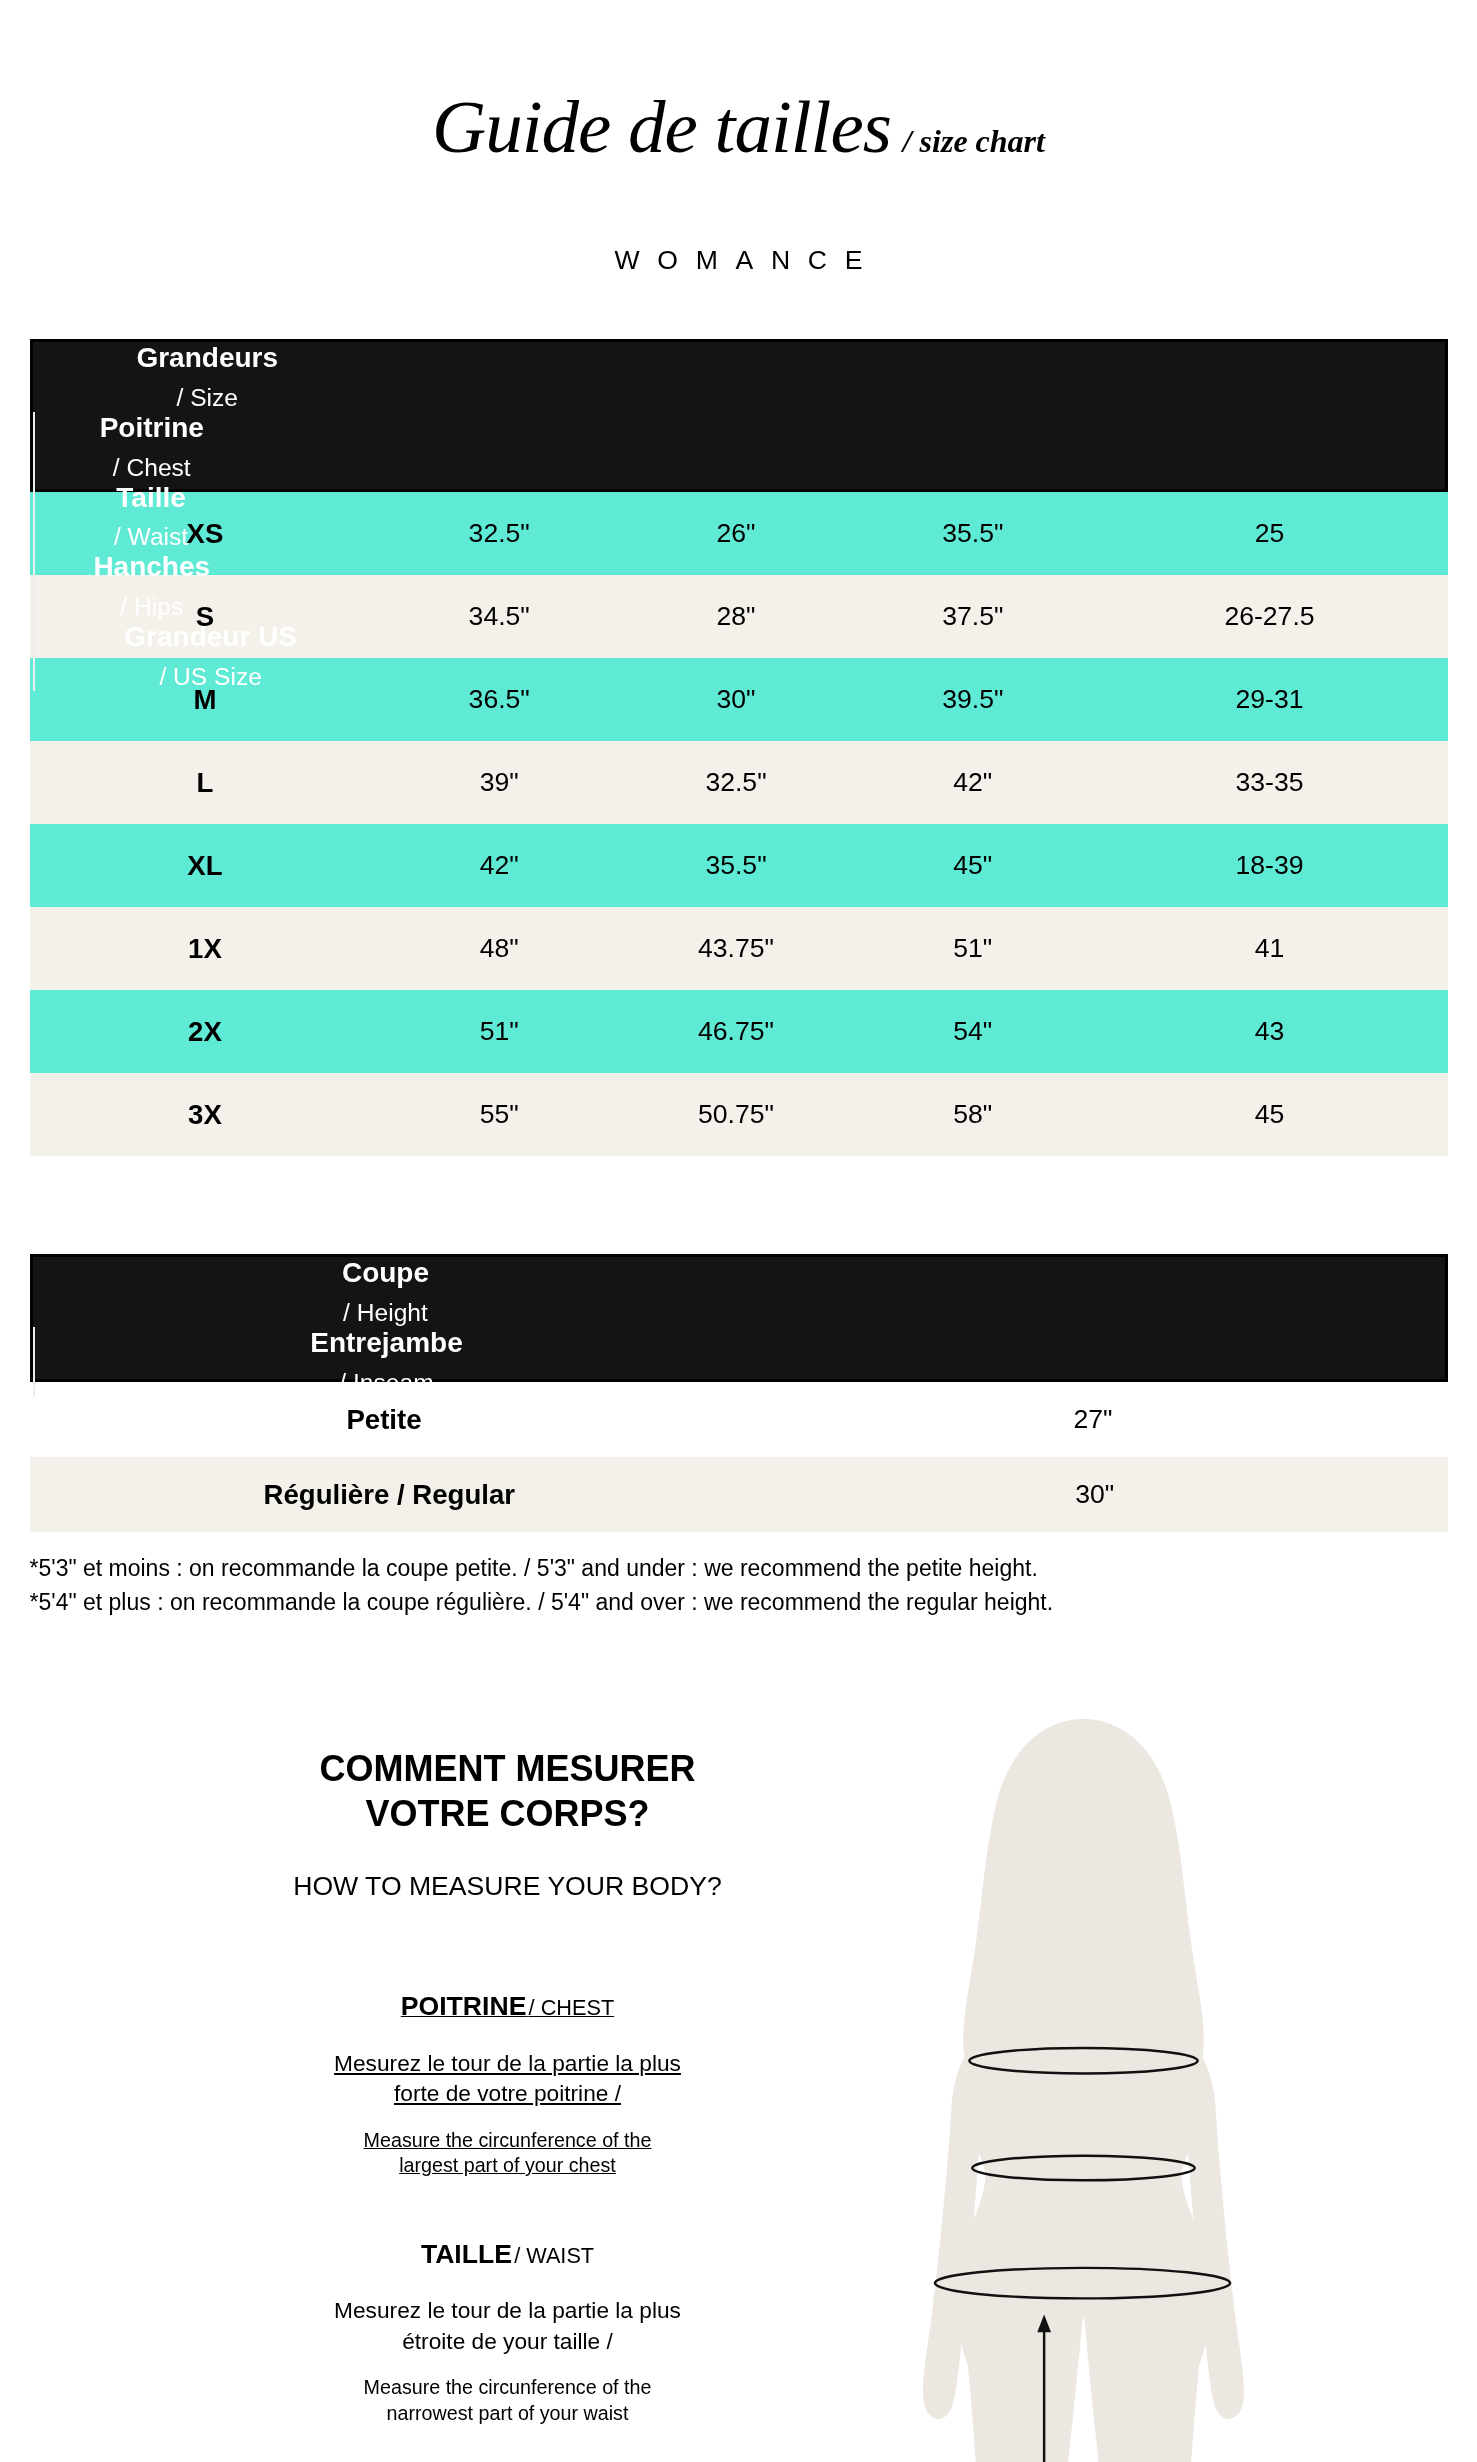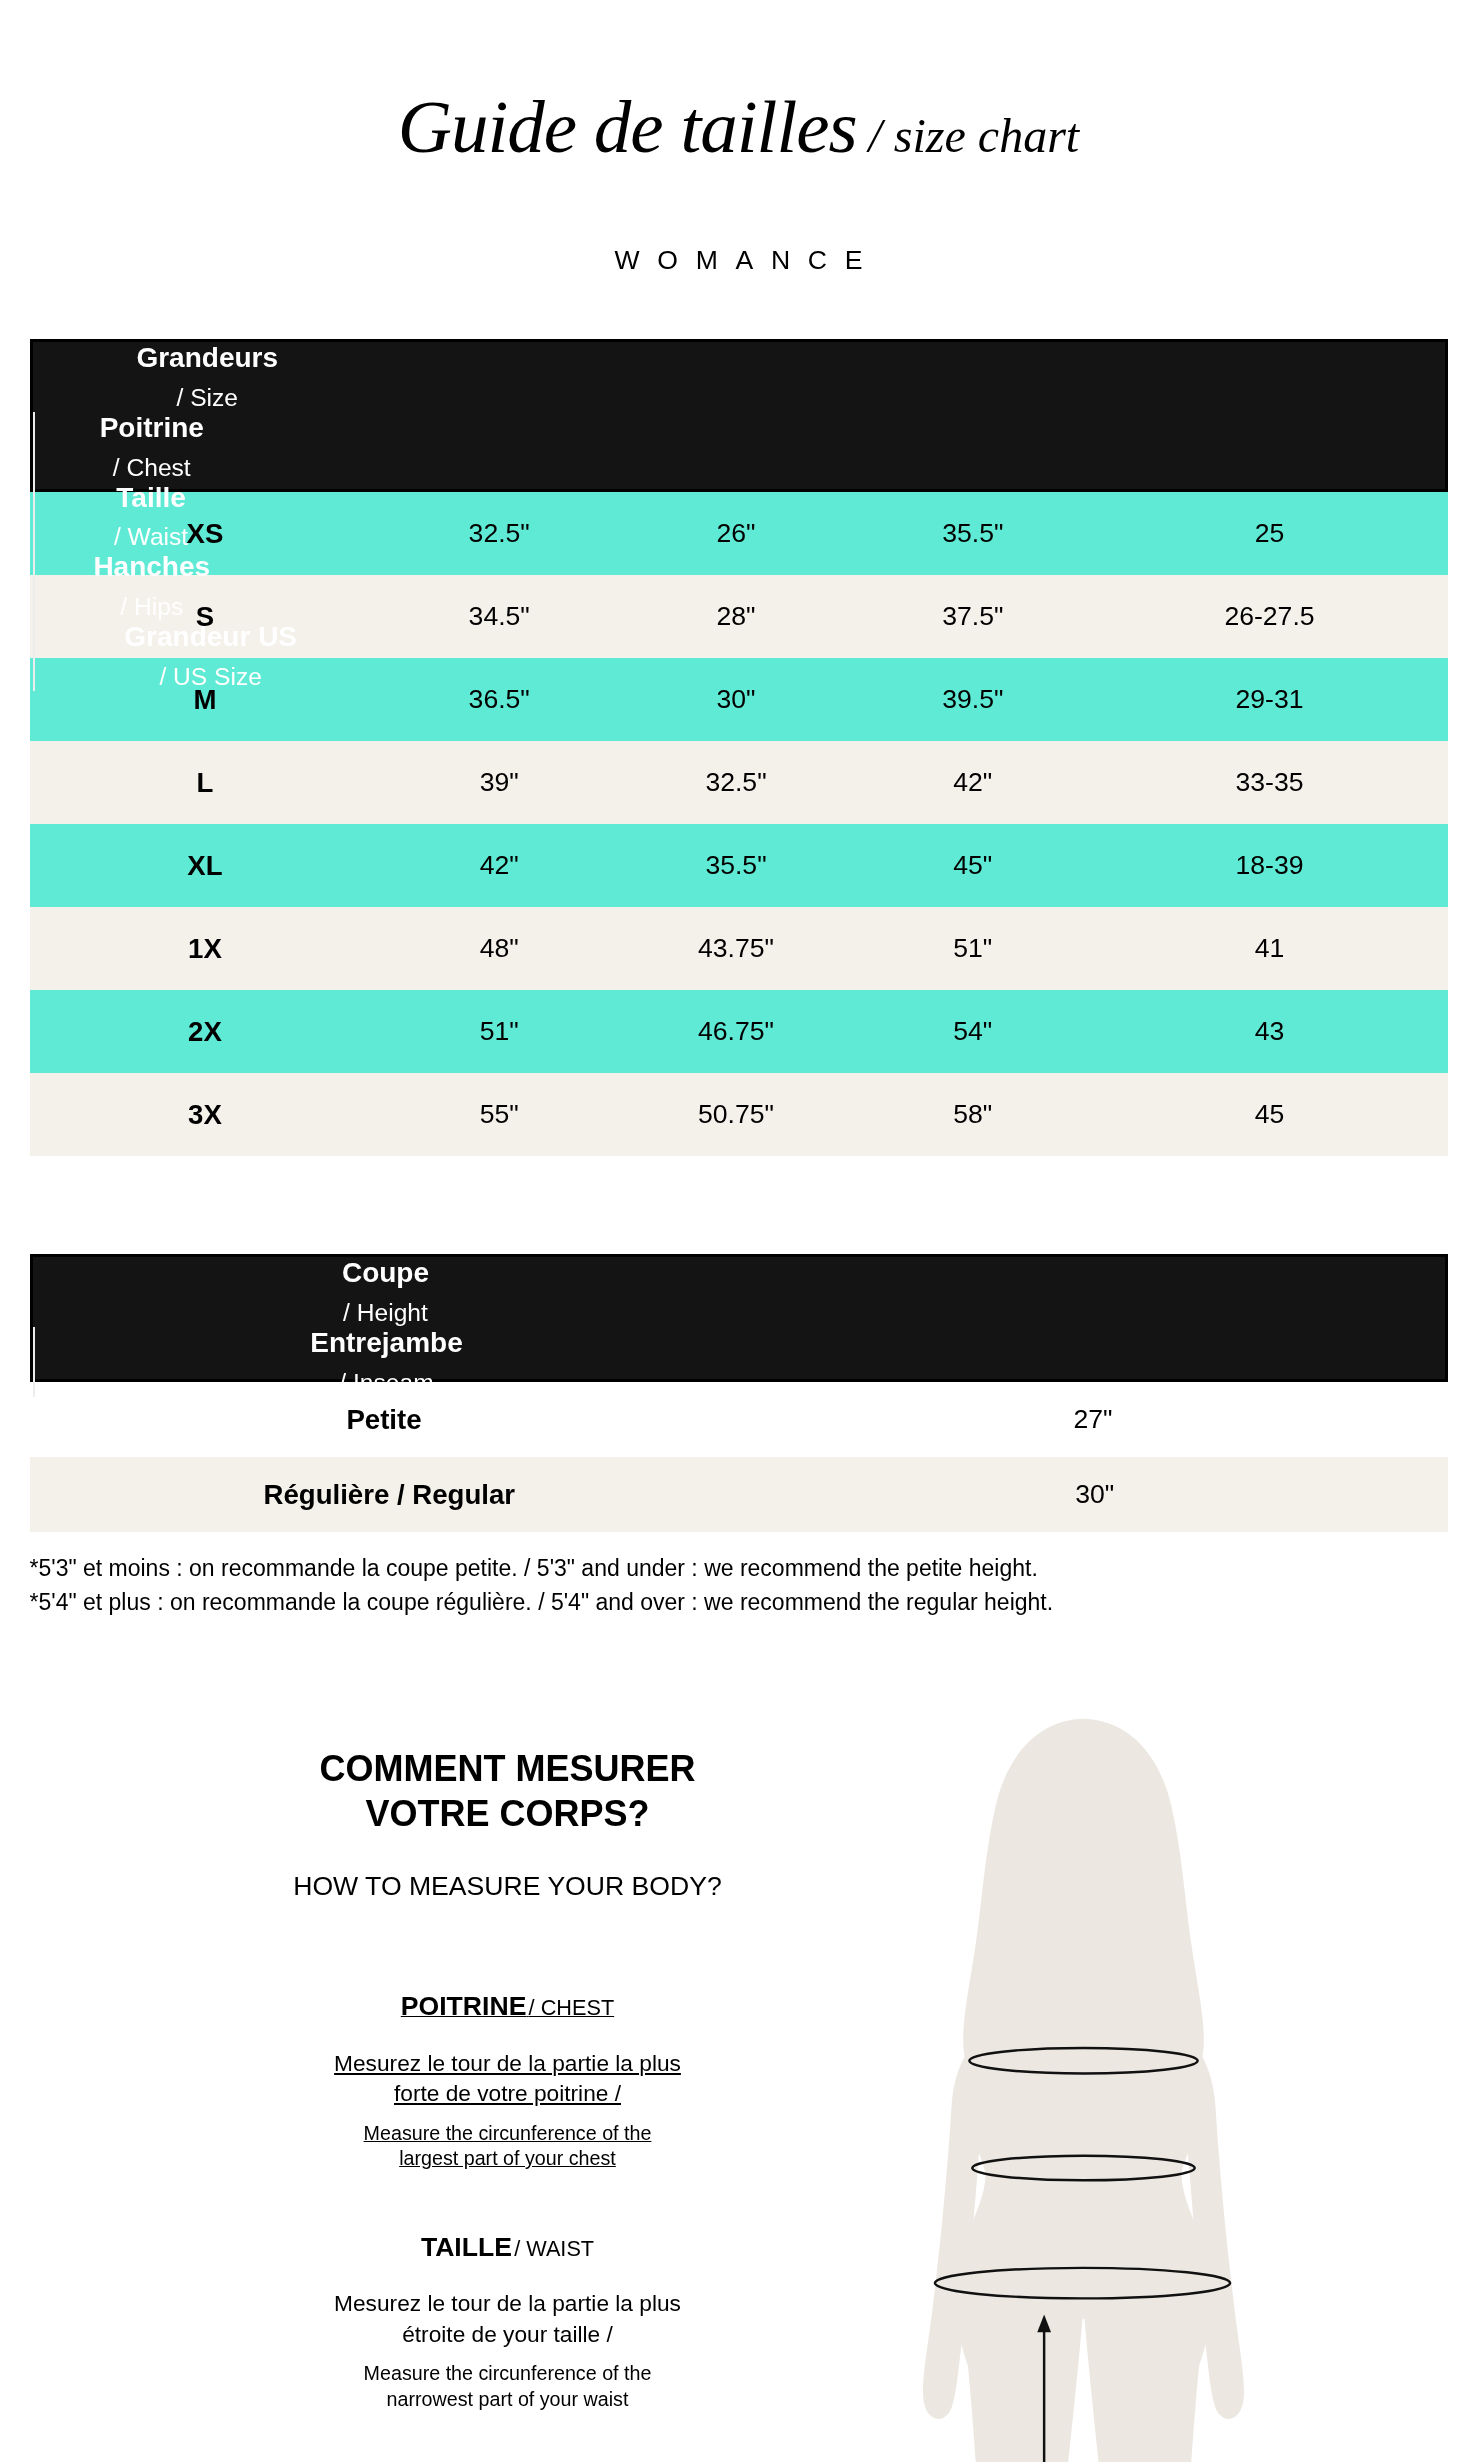--- a/index.html
+++ b/index.html
@@ -3,21 +3,21 @@
 <meta charset="utf-8">
 <style>
   * { margin:0; padding:0; box-sizing:border-box; }
   html,body { width:1477px; height:2955px; background:#ffffff; overflow:hidden;
               font-family:"Liberation Sans","DejaVu Sans",sans-serif; color:#000; }
 
   
   .title { position:absolute; top:84px; left:0; width:1477px; text-align:center;
            font-family:"Liberation Serif","DejaVu Serif",serif; font-style:italic; }
   .t-main { font-size:75px; letter-spacing:-1px; }
-  .t-sub  { font-size:48px; margin-left:9.8px; }
+  .t-sub  { font-size:32px; margin-left:9.8px;font-weight:bold; }
 
   .brand { position:absolute; top:245px; left:0; width:1477px; text-align:center;
            font-size:26.6px; letter-spacing:17.7px; text-indent:17.7px; font-weight:400; }
 
   
   .table1 { position:absolute; left:29.5px; top:339px; width:1418px; }
   .table2 { position:absolute; left:29.5px; top:1254px; width:1418px; }
 
   .thead { display:flex; background:#141414; border:3.9px solid #000;flex-direction:column; }
   .table1 .thead { height:153px; }
@@ -44,21 +44,21 @@
 
   
   .measure-col { position:absolute; left:212px; top:1746px; width:591px; text-align:center; }
   .m-head { font-size:36px; font-weight:bold; line-height:45px; }
   .m-head-en { font-size:26.6px; margin-top:35px; }
   .m-item { margin-top:60px; }
   .m-item.first { margin-top:89px;text-decoration:underline; }
   .m-title-fr { font-size:26.6px; font-weight:bold; }
   .m-title-en { font-size:21.7px; }
   .m-fr { margin-top:25.6px; font-size:22.7px; line-height:30.5px; }
-  .m-en { margin-top:12px; font-size:19.7px; line-height:25.6px; }
+  .m-en { margin-top:19px; font-size:19.7px; line-height:25.6px; }
 
   .figure { position:absolute; left:867px; top:1711px; }
 </style>
 </head>
 <body>
 
 <div class="title">
   <span class="t-main">Guide de tailles</span>
   <span class="t-sub">/ size chart</span>
 </div>

